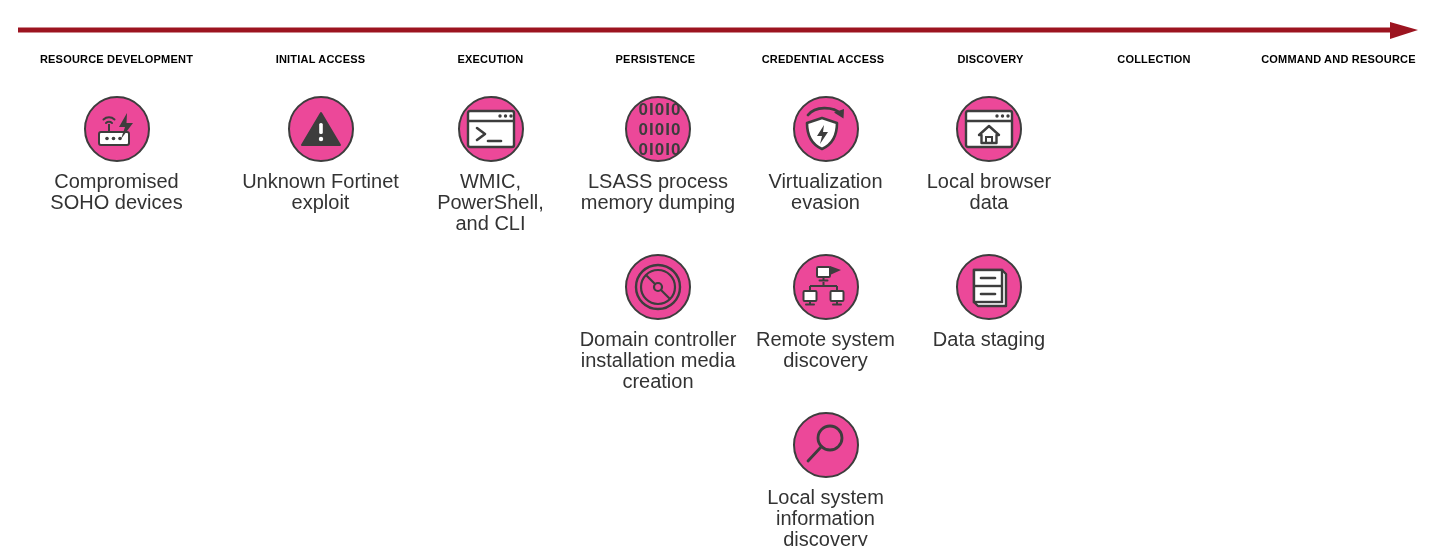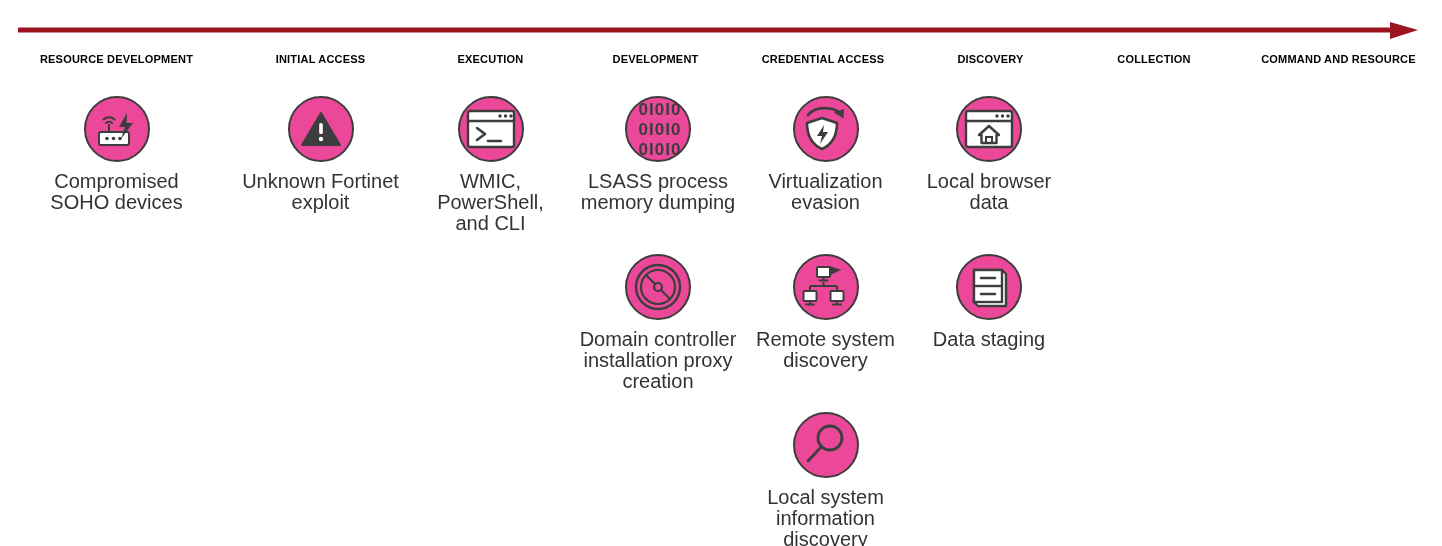--- a/index.html
+++ b/index.html
@@ -96,21 +96,21 @@
 
 <svg id="attack-arrow" viewBox="0 0 1400 20" preserveAspectRatio="none">
   <line x1="0" y1="8" x2="1375" y2="8" stroke="#9c1420" stroke-width="5"></line>
   <polygon points="1372,0 1400,8 1372,17" fill="#9c1420"></polygon>
 </svg>
 
 <div id="stage-header">
   <div class="stage-head" style="width:233px">RESOURCE DEVELOPMENT</div>
   <div class="stage-head" style="width:175px">INITIAL ACCESS</div>
   <div class="stage-head" style="width:165px">EXECUTION</div>
-  <div class="stage-head" style="width:165px">DEVELOPMENT</div>
+  <div class="stage-head" style="width:165px">PERSISTENCE</div>
   <div class="stage-head" style="width:170px">CREDENTIAL ACCESS</div>
   <div class="stage-head" style="width:165px">DISCOVERY</div>
   <div class="stage-head" style="width:162px">COLLECTION</div>
   <div class="stage-head" style="width:207px">COMMAND AND RESOURCE</div>
 </div>
 
 <div id="columns">
 
   <div class="stage-col" style="width:233px">
     <div class="technique">
@@ -180,21 +180,21 @@
       <div class="icon-circle">
         <svg width="48" height="48" viewBox="0 0 48 48">
           <circle cx="24" cy="24" r="22" fill="none" stroke="#3d3d3d" stroke-width="2.4"></circle>
           <circle cx="24" cy="24" r="17" fill="none" stroke="#3d3d3d" stroke-width="2.2"></circle>
           <circle cx="24" cy="24" r="4" fill="none" stroke="#3d3d3d" stroke-width="2.2"></circle>
           <line x1="13" y1="13" x2="21" y2="21" stroke="#3d3d3d" stroke-width="2.2" stroke-linecap="round"></line>
           <line x1="27" y1="27" x2="35" y2="35" stroke="#3d3d3d" stroke-width="2.2" stroke-linecap="round"></line>
         </svg>
       </div>
       <div class="technique-label">Domain controller
-installation proxy
+installation media
 creation</div>
     </div>
   </div>
 
   <div class="stage-col" style="width:165px">
     <div class="technique">
       <div class="icon-circle">
         <svg width="50" height="48" viewBox="0 0 50 48">
           <path d="M7 10 C14 1 32 1 40 9" fill="none" stroke="#3d3d3d" stroke-width="2.8" stroke-linecap="round"></path>
           <polygon points="42.5,13.5 33,7.5 43,4" fill="#3d3d3d"></polygon>

